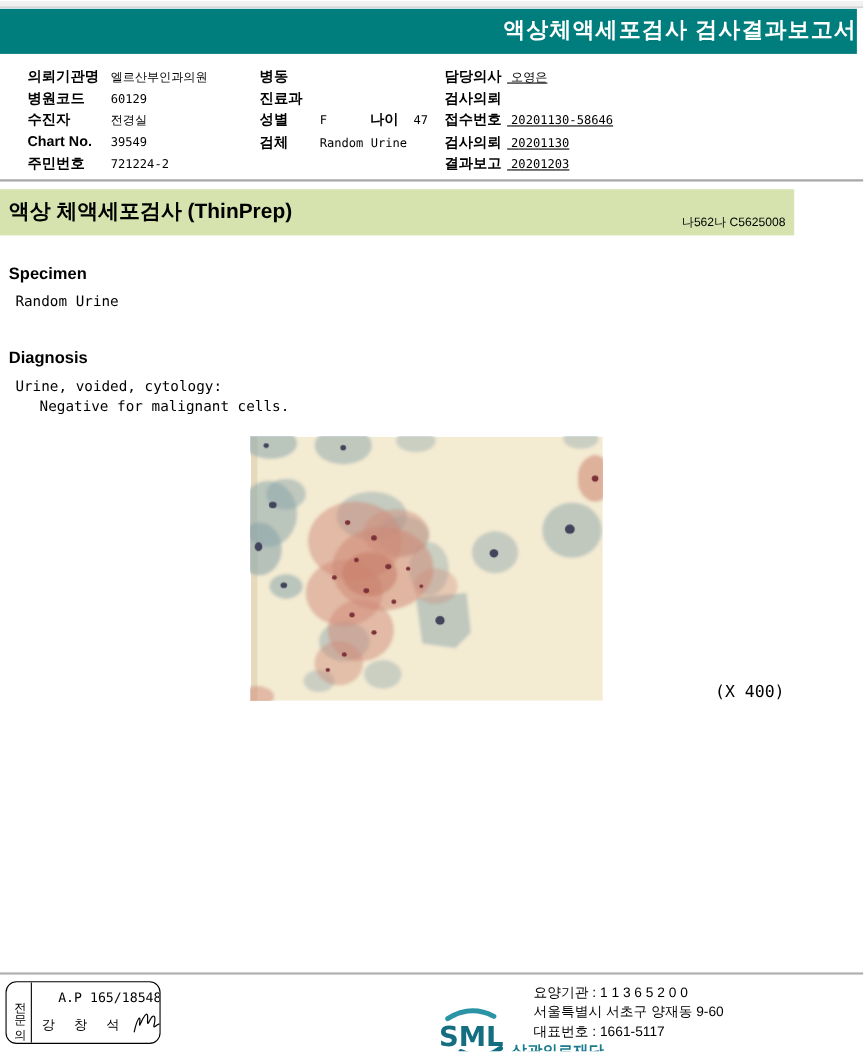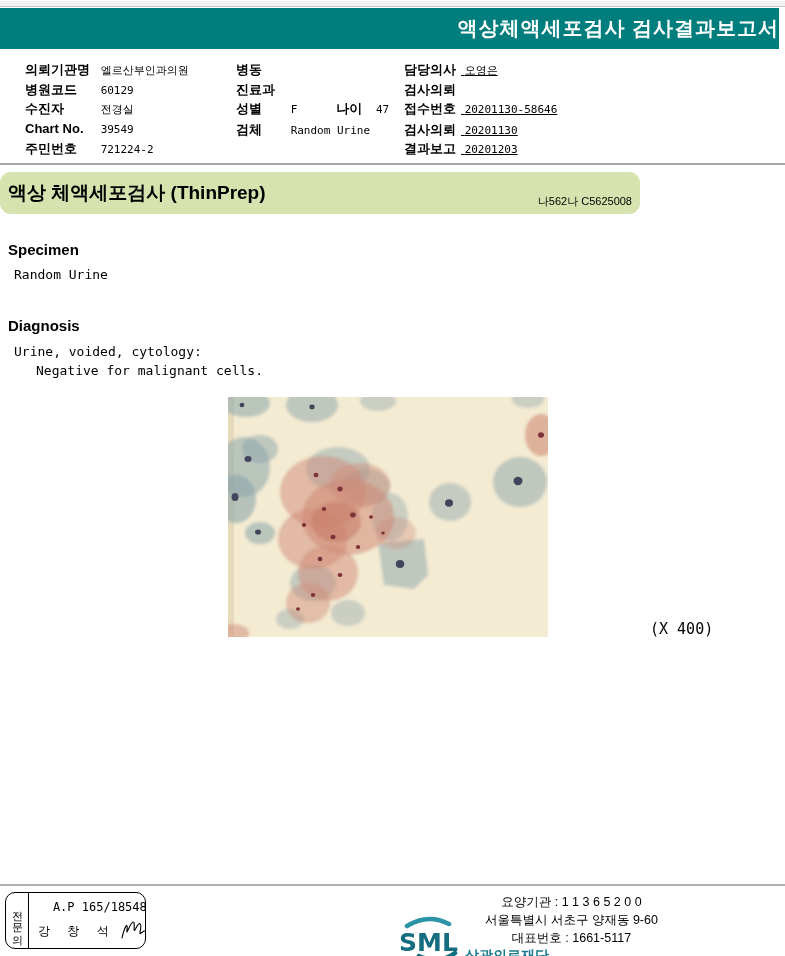--- a/index.html
+++ b/index.html
@@ -23,21 +23,21 @@
   .info-row { position:absolute; height:16px; white-space:nowrap; font-size:13px; }
   .lab { font-weight:bold; display:inline-block; font-size:13px; }
   .val { font-family:"DejaVu Sans Mono","Liberation Mono",monospace; font-size:11px; }
   .col-l { left:25px; }  .col-l .lab { width:72px; }
   .col-m { left:236px; } .col-m .lab { width:51px; }
   .col-r { left:404px;text-decoration:underline; } .col-r .lab { width:57px; }
   .divider {
     position:absolute; left:0; width:785px; height:2px; background:#a6a6a6;
   }
   .section-bar {
-    position:absolute; left:0; top:172px; width:640px; height:42px; background:#d6e3ae;border-radius:11px;
+    position:absolute; left:0; top:172px; width:722px; height:42px; background:#d6e3ae;
   }
   .section-bar .sec-title {
     position:absolute; left:8px; top:0; font-size:19px; font-weight:bold; line-height:42px;
   }
   .section-bar .sec-code {
     position:absolute; right:8px; bottom:5px; font-size:11px;
     font-family:Liberation Sans, sans-serif;
   }
   .h-spec { position:absolute; left:8px; font-size:15px; font-weight:bold; }
   .mono-line { position:absolute; font-family:"DejaVu Sans Mono","Liberation Mono",monospace; font-size:13px; }
@@ -50,21 +50,21 @@
   }
   .sig-vert {
     width:23px; border-right:1px solid #000; display:flex; align-items:center; justify-content:center;
     font-size:11px; writing-mode:vertical-rl; text-orientation:upright; letter-spacing:1px;
   }
   .sig-content { padding:7px 0 0 9px; }
   .sig-line1 { font-family:"DejaVu Sans Mono","Liberation Mono",monospace; font-size:12px;text-align:center; }
   .sig-line2 { margin-top:5px; font-size:12px; letter-spacing:7px; white-space:nowrap; display:flex; align-items:center; }
   .logo-wrap { position:absolute; left:353px; top:913px; display:flex; align-items:flex-end;margin-left:44px; }
   .logo-name { color:#1b7b8d; font-weight:bold; font-size:14px; margin-left:6px; margin-top:8px; }
-  .contact { position:absolute; left:485px; top:893px; font-size:12.5px; line-height:18px;text-align:center; }
+  .contact { position:absolute; left:485px; top:893px; font-size:12.5px; line-height:18px; }
   .contact div { white-space:nowrap; }
 </style>
 </head>
 <body>
 
 <div class="page">
 
   <div class="top-strip"></div>
 
   <div class="header-bar">

